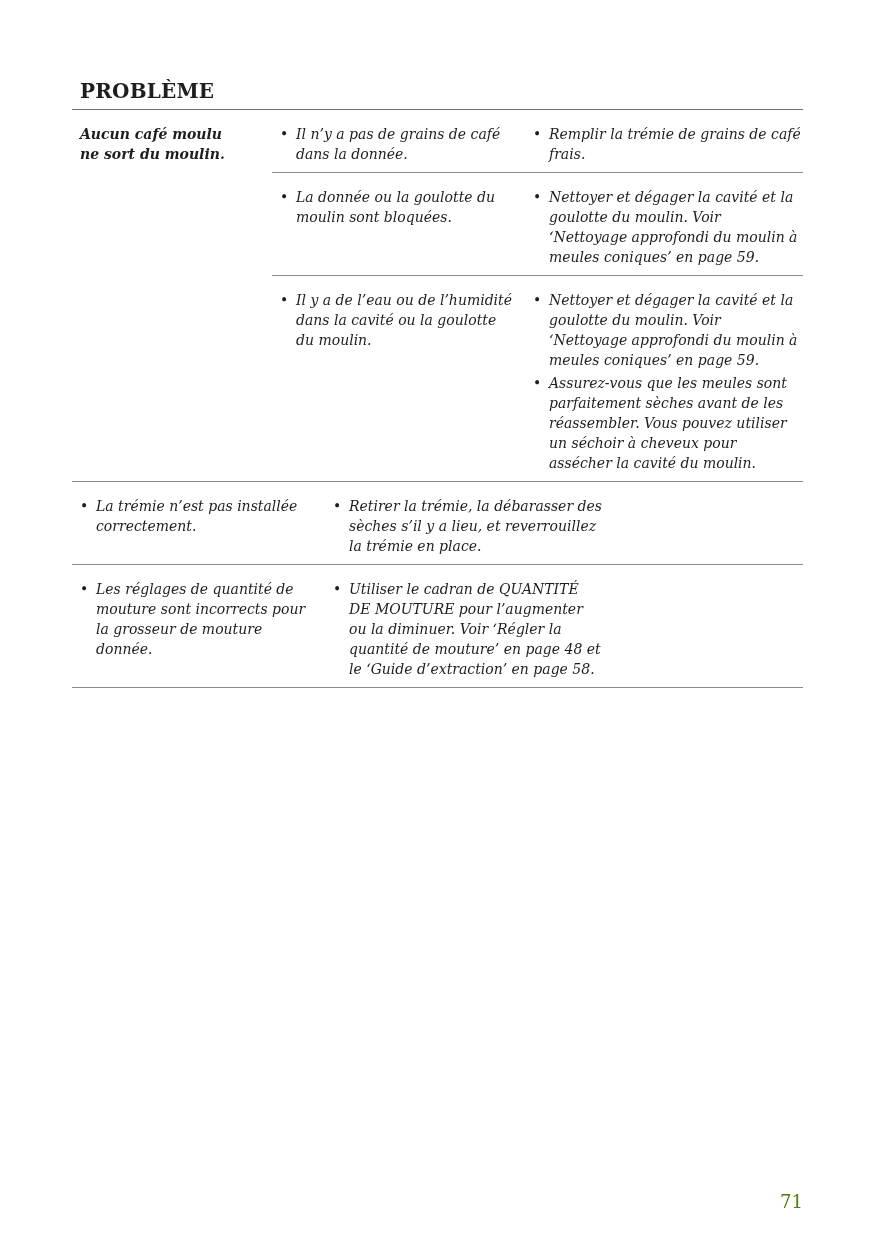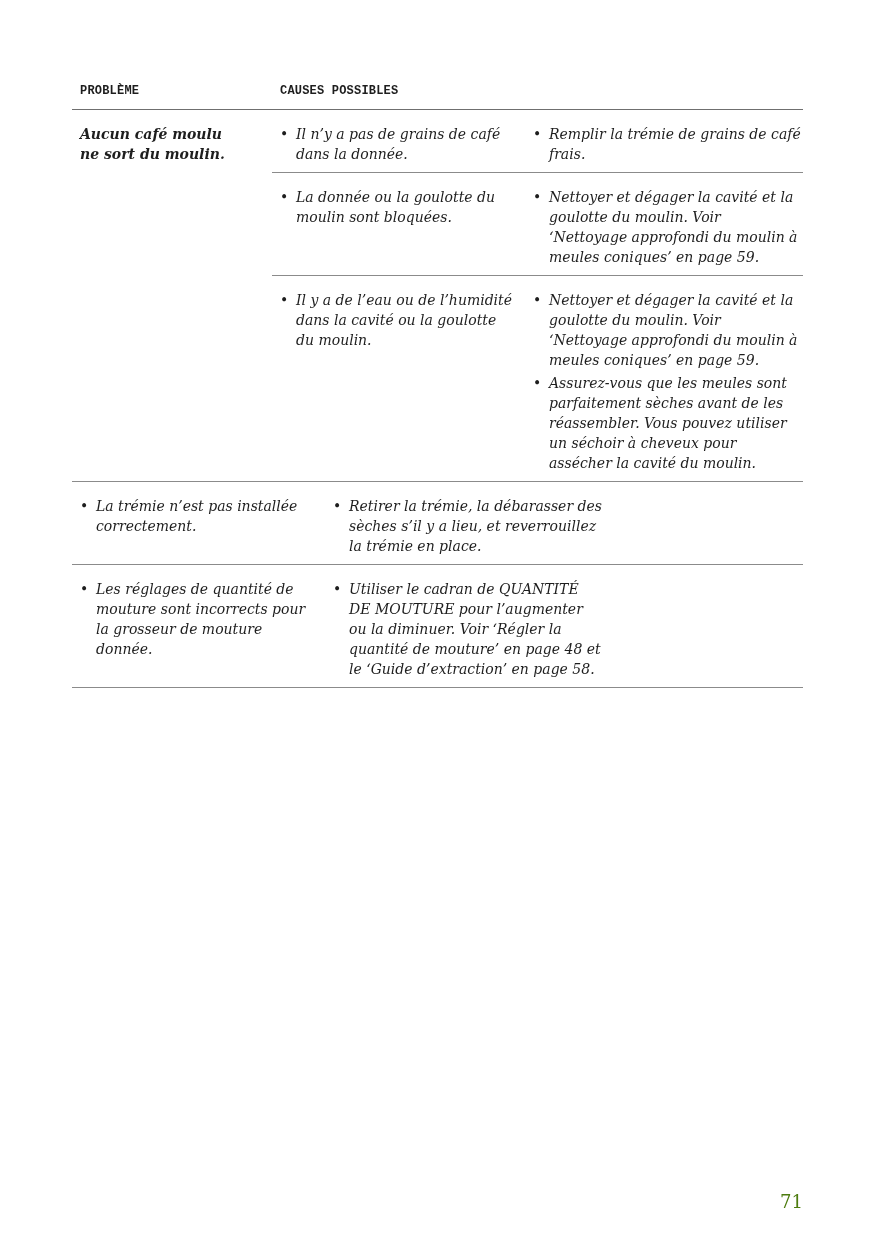--- a/index.html
+++ b/index.html
@@ -20,25 +20,24 @@
     font-size: 14px;
     line-height: 20px;
   }
   .thead {
     display: flex;
     border-bottom: 1px solid #6f6f6f;
     padding-bottom: 8px;
   }
   .th {
     font-weight: bold;
-    font-size: 12px;
+    font-size: 20px;
     line-height: 19px;
     letter-spacing: 0.2px;
     box-sizing: border-box;
-    font-family: Liberation Mono, monospace;
   }
   .th.c1 { width: 200px; padding-left: 8px; }
   .th.c2 { width: 259px; padding-left: 8px; }
   .th.c3 { width: 272px; padding-left: 2px; }
   .row {
     display: flex;
     border-bottom: 1px solid #8b8b8b;
     font-style: italic;
   }
   .col-problem {
@@ -78,21 +77,20 @@
 </style>
 </head>
 <body>
 
 <div class="page">
 
   <div class="trouble-table">
 
     <div class="thead">
       <div class="th c1">PROBLÈME</div>
-      <div class="th c2">CAUSES POSSIBLES</div>
     </div>
 
     <div class="row">
       <div class="col-problem">Aucun café moulu
 ne sort du moulin.</div>
       <div class="row-right">
 
         <div class="subrow">
           <div class="col-causes">
             <div class="bullet-item">

